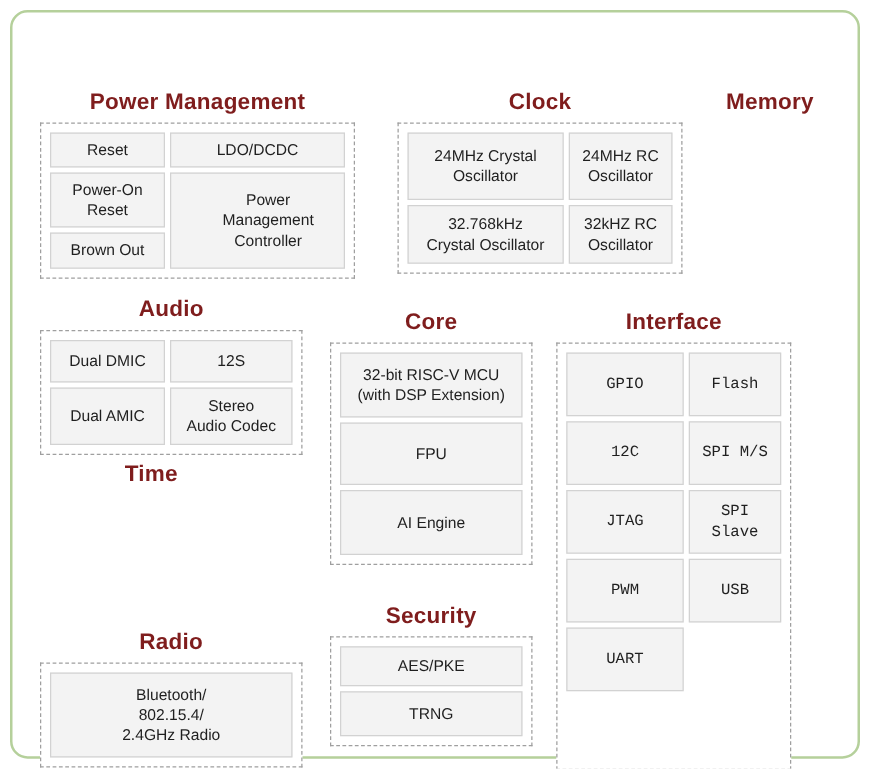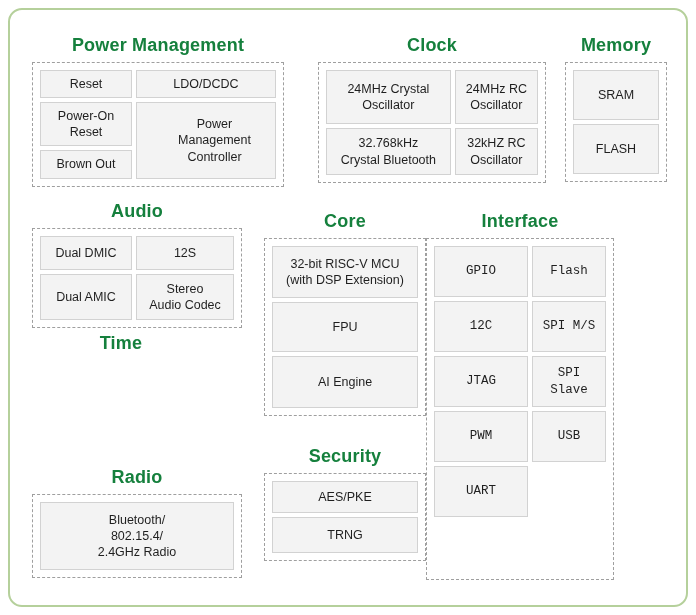--- a/index.html
+++ b/index.html
@@ -23,24 +23,25 @@
     pointer-events: none;
   }
   .section {
     position: absolute;
   }
   .section-title {
     height: 22px;
     line-height: 22px;
     margin-bottom: 6px;
     text-align: center;
-    color: #15803d;
+    color: #7f1d1d;
     font-size: 18px;
     font-weight: 600;
     letter-spacing: 0.2px;
+    margin-top: 36px;
   }
   .dashed-box {
     border: 1px dashed #9f9f9f;
     padding: 7px;
     background: #ffffff;
     display: grid;
     gap: 4px;
     box-sizing: border-box;
   }
   .cell {
@@ -71,21 +72,21 @@
   .grid-time   .span-systimer { grid-column: 2; grid-row: 1 / 3; }
   .grid-radio  { grid-template-columns: 1fr; grid-template-rows: 68px; }
   .grid-sec    { grid-template-columns: 1fr; grid-template-rows: 32px 36px; }
 
   
   .pos-power  { left: 32px;  top: 34px;  width: 252px; }
   .pos-clock  { left: 318px; top: 34px;  width: 228px; }
   .pos-memory { left: 565px; top: 34px;  width: 102px; }
   .pos-audio  { left: 32px;  top: 200px; width: 210px; }
   .pos-core   { left: 264px; top: 210px; width: 162px; }
-  .pos-iface  { left: 426px; top: 210px; width: 188px; }
+  .pos-iface  { left: 445px; top: 210px; width: 188px; }
   .pos-time   { left: 16px;  top: 332px; width: 210px; }
   .pos-radio  { left: 32px;  top: 466px; width: 210px; }
   .pos-sec    { left: 264px; top: 445px; width: 162px; }
 </style>
 </head>
 <body>
 
 <div id="stage">
   <div class="outer-frame"></div>
 
@@ -104,32 +105,28 @@
   </div>
 
   <div class="section pos-clock">
     <div class="section-title">Clock</div>
     <div class="dashed-box grid-clock">
       <div class="cell">24MHz Crystal
 Oscillator</div>
       <div class="cell">24MHz RC
 Oscillator</div>
       <div class="cell">32.768kHz
-Crystal Bluetooth</div>
+Crystal Oscillator</div>
       <div class="cell">32kHZ RC
 Oscillator</div>
     </div>
   </div>
 
   <div class="section pos-memory">
     <div class="section-title">Memory</div>
-    <div class="dashed-box grid-memory">
-      <div class="cell">SRAM</div>
-      <div class="cell">FLASH</div>
-    </div>
   </div>
 
   <div class="section pos-audio">
     <div class="section-title">Audio</div>
     <div class="dashed-box grid-audio">
       <div class="cell">Dual DMIC</div>
       <div class="cell">12S</div>
       <div class="cell">Dual AMIC</div>
       <div class="cell">Stereo
 Audio Codec</div>

